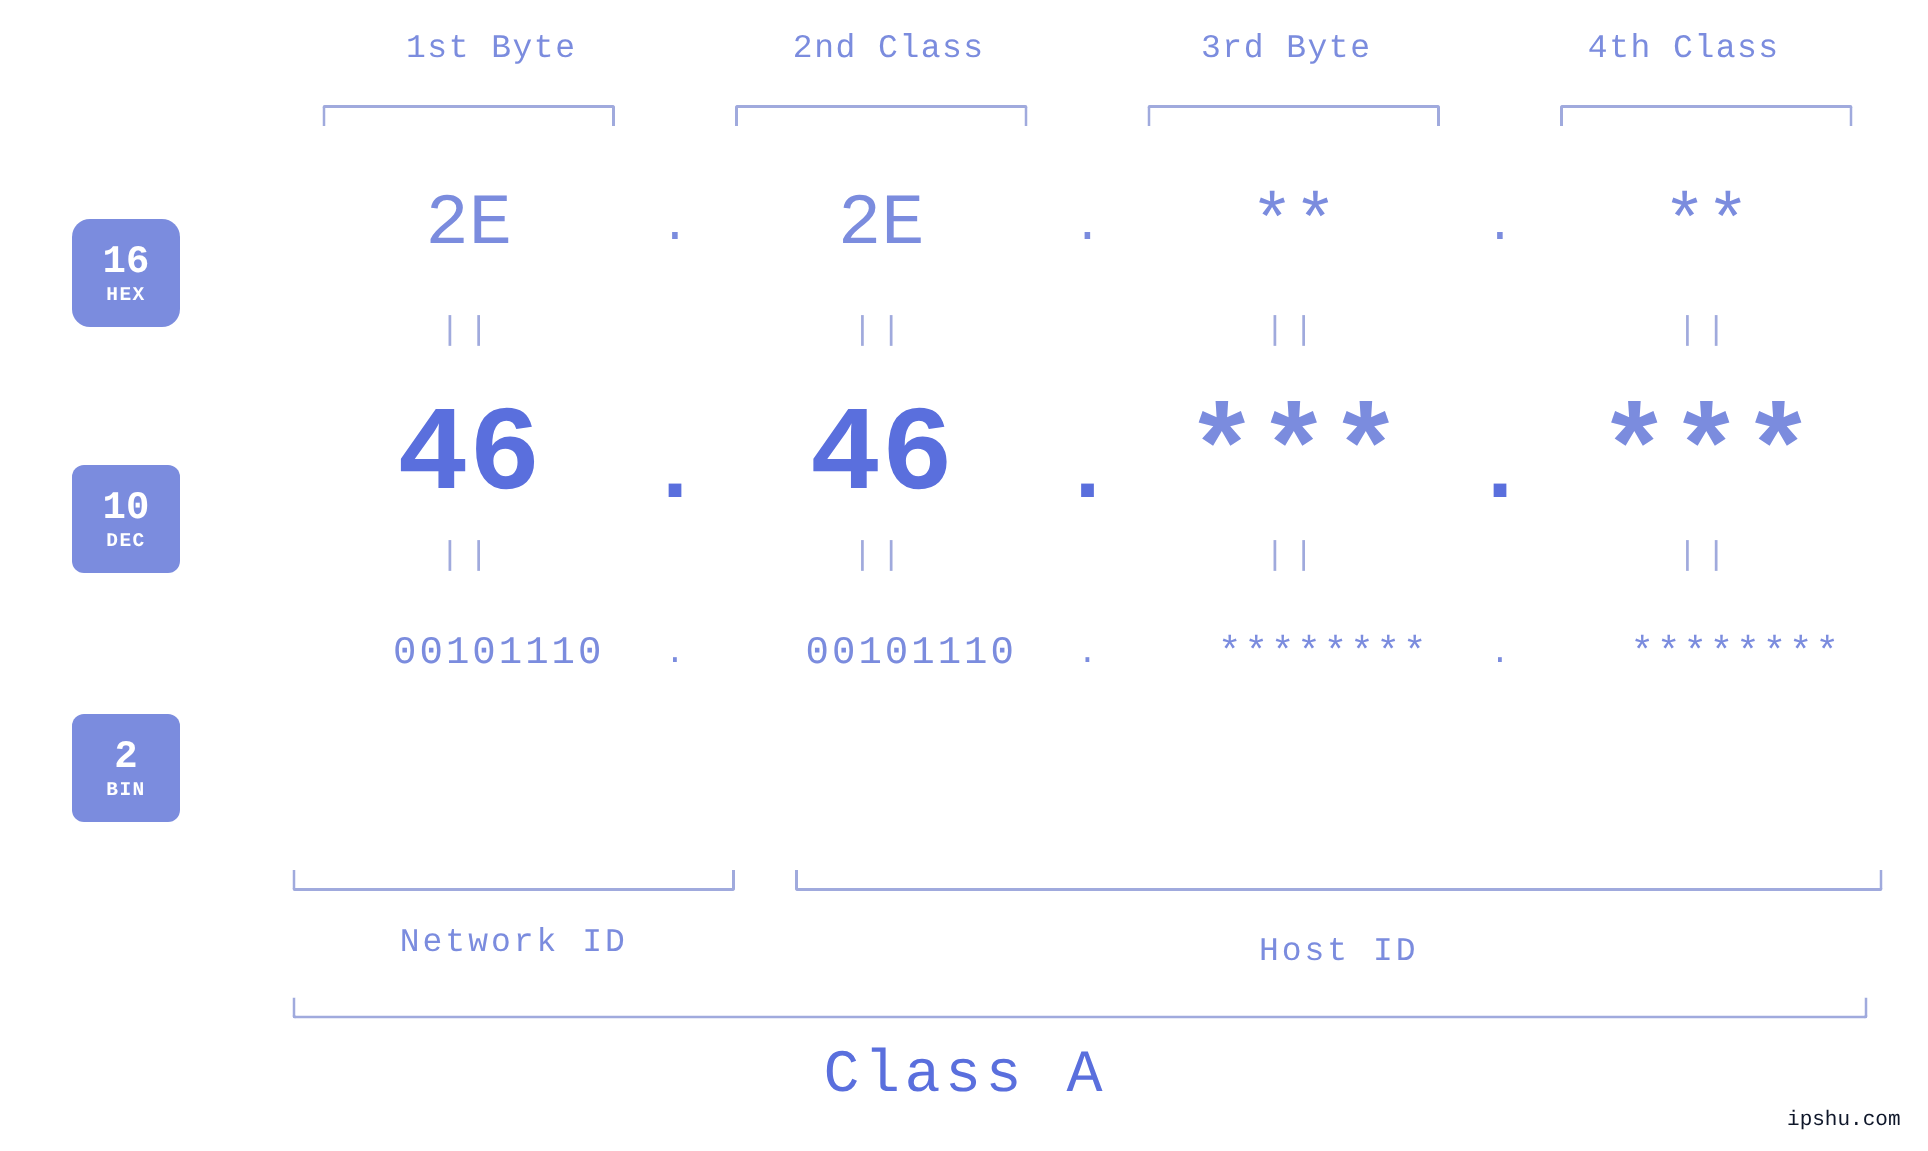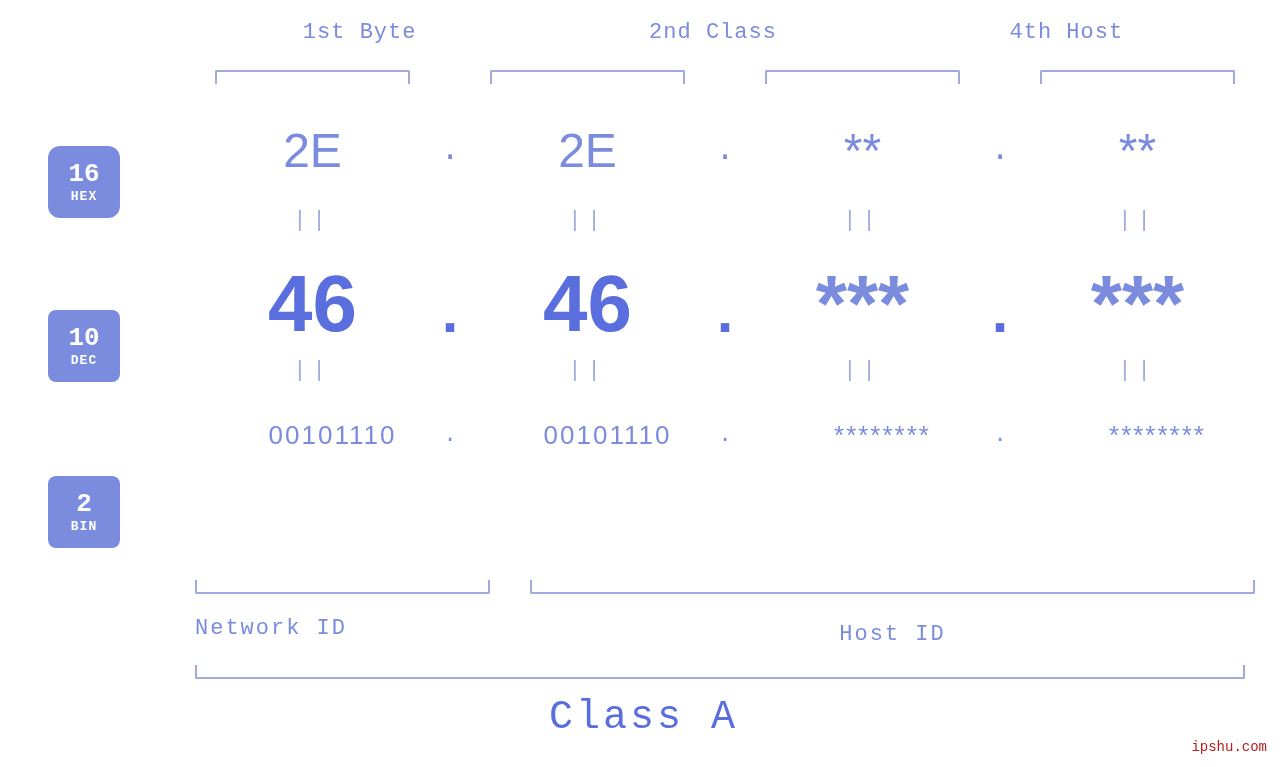--- a/index.html
+++ b/index.html
@@ -22,21 +22,21 @@
       height: 767px;
       position: relative;
       background: #fff;
     }
 
     
     .byte-headers {
       display: flex;
       position: absolute;
       top: 20px;
-      left: 183px;
+      left: 195px;
       width: 1060px;
     }
 
     .byte-header {
       flex: 1;
       text-align: center;
       color: #7b8cde;
       font-size: 22px;
       font-family: 'Courier New', Courier, monospace;
       font-weight: normal;
@@ -110,21 +110,21 @@
     
     .hex-row {
       display: flex;
       align-items: center;
       height: 100px;
     }
 
     .cell {
       flex: 1;
       text-align: center;
-      font-family: Liberation Sans, sans-serif;
+      font-family: Liberation Mono, monospace;
     }
 
     .dot-cell {
       flex: 0 0 40px;
       text-align: center;
       font-family: 'Courier New', Courier, monospace;
     }
 
     
     .hex-value {
@@ -230,21 +230,21 @@
       position: absolute;
       top: 610px;
       left: 195px;
       width: 1060px;
       display: flex;
       align-items: center;
     }
 
     .network-id-label {
       width: 295px;
-      text-align: left;
+      text-align: center;
       color: #7b8cde;
       font-size: 22px;
       font-family: 'Courier New', Courier, monospace;
       letter-spacing: 2px;
     }
 
     .id-gap {
       width: 40px;
     }
 
@@ -282,42 +282,43 @@
       font-family: 'Courier New', Courier, monospace;
       letter-spacing: 3px;
       padding-left: 32px;
     }
 
     
     .watermark {
       position: absolute;
       bottom: 12px;
       right: 18px;
-      color: #b91c1c;
+      color: #0f172a;
       font-size: 14px;
       font-family: 'Courier New', Courier, monospace;
     }
 
     .masked {
       color: #7b8cde;
     }
 
     .masked-small {
       color: #7b8cde;
     }
   </style>
 </head>
 <body>
 
 <div class="container">
 
   <div class="byte-headers">
     <div class="byte-header">1st Byte</div>
     <div class="byte-header">2nd Class</div>
-    <div class="byte-header">4th Host</div>
+    <div class="byte-header">3rd Byte</div>
+    <div class="byte-header">4th Class</div>
   </div>
 
   <div class="top-brackets">
     <div class="bracket-cell">
       <div class="bracket-line"></div>
     </div>
     <div style="flex:0 0 40px;"></div>
     <div class="bracket-cell">
       <div class="bracket-line"></div>
     </div>

